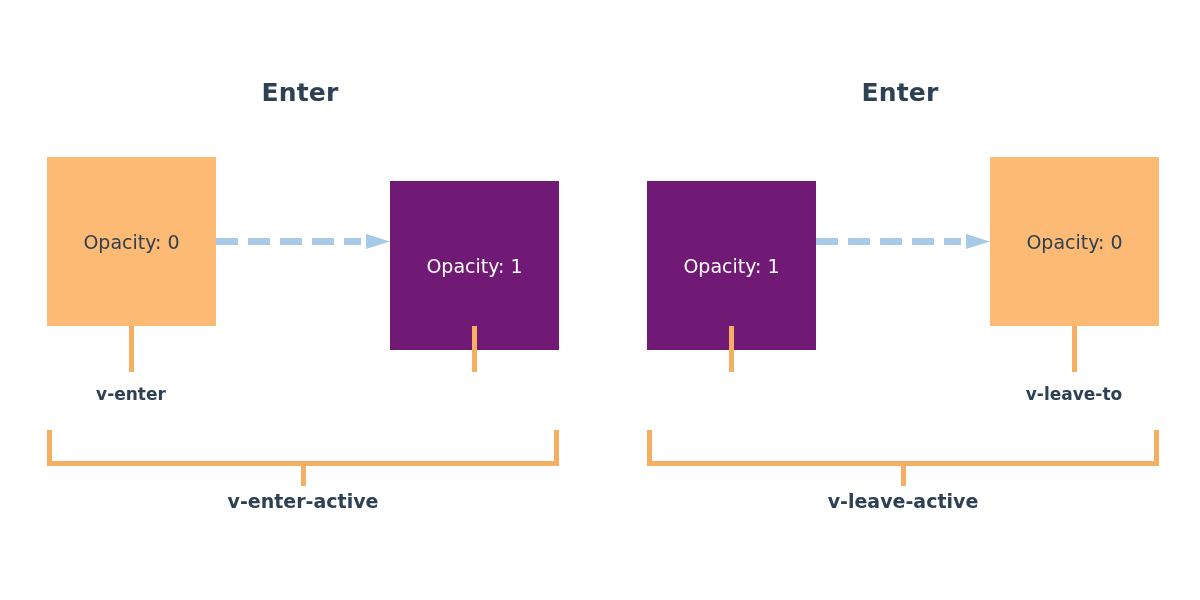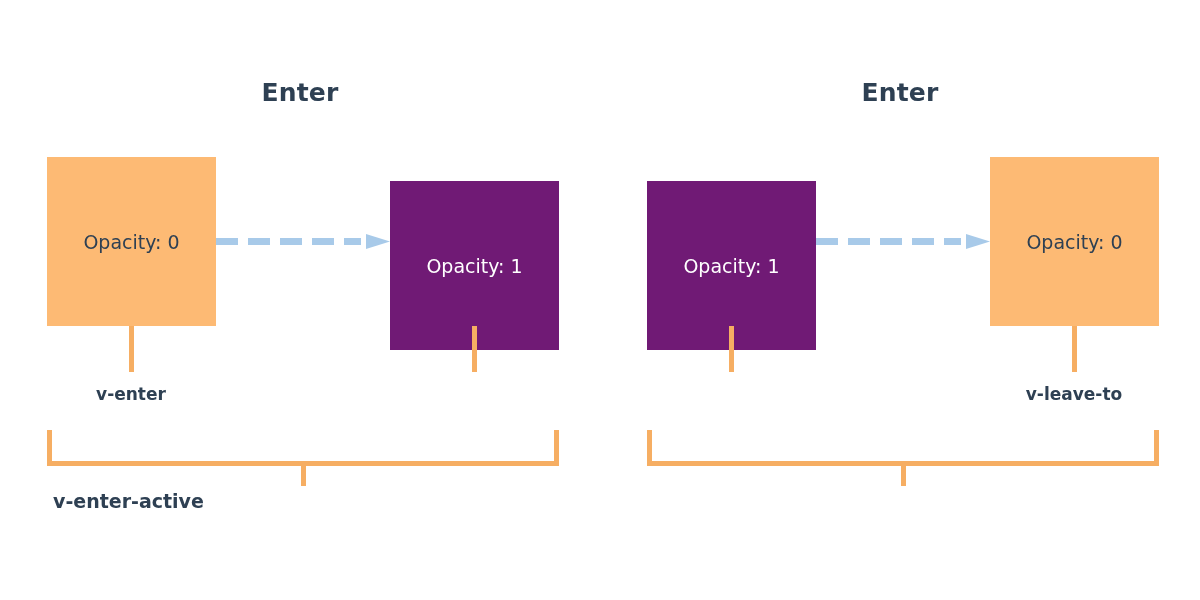--- a/index.html
+++ b/index.html
@@ -135,21 +135,21 @@
     width: 5px;
     height: 21px;
     background: #f6ae63;
   }
 
   .bracket-label {
     position: absolute;
     top: 488px;
     left: 53px;
     width: 500px;
-    text-align: left;
+    text-align: center;
     font-size: 19px;
     font-weight: bold;
     color: #2e4053;
     line-height: 26px;
   }
 </style>
 </head>
 <body>
 
 <div id="canvas">
@@ -222,15 +222,16 @@
 
     <div class="stem pos-right"></div>
     <div class="cue-label pos-right">v-leave-to</div>
 
     <div class="bracket">
       <div class="tick left"></div>
       <div class="tick right"></div>
       <div class="rail"></div>
     </div>
     <div class="bracket-stem"></div>
+    <div class="bracket-label">v-leave-active</div>
   </div>
 
 </div>
 
 </body></html>

